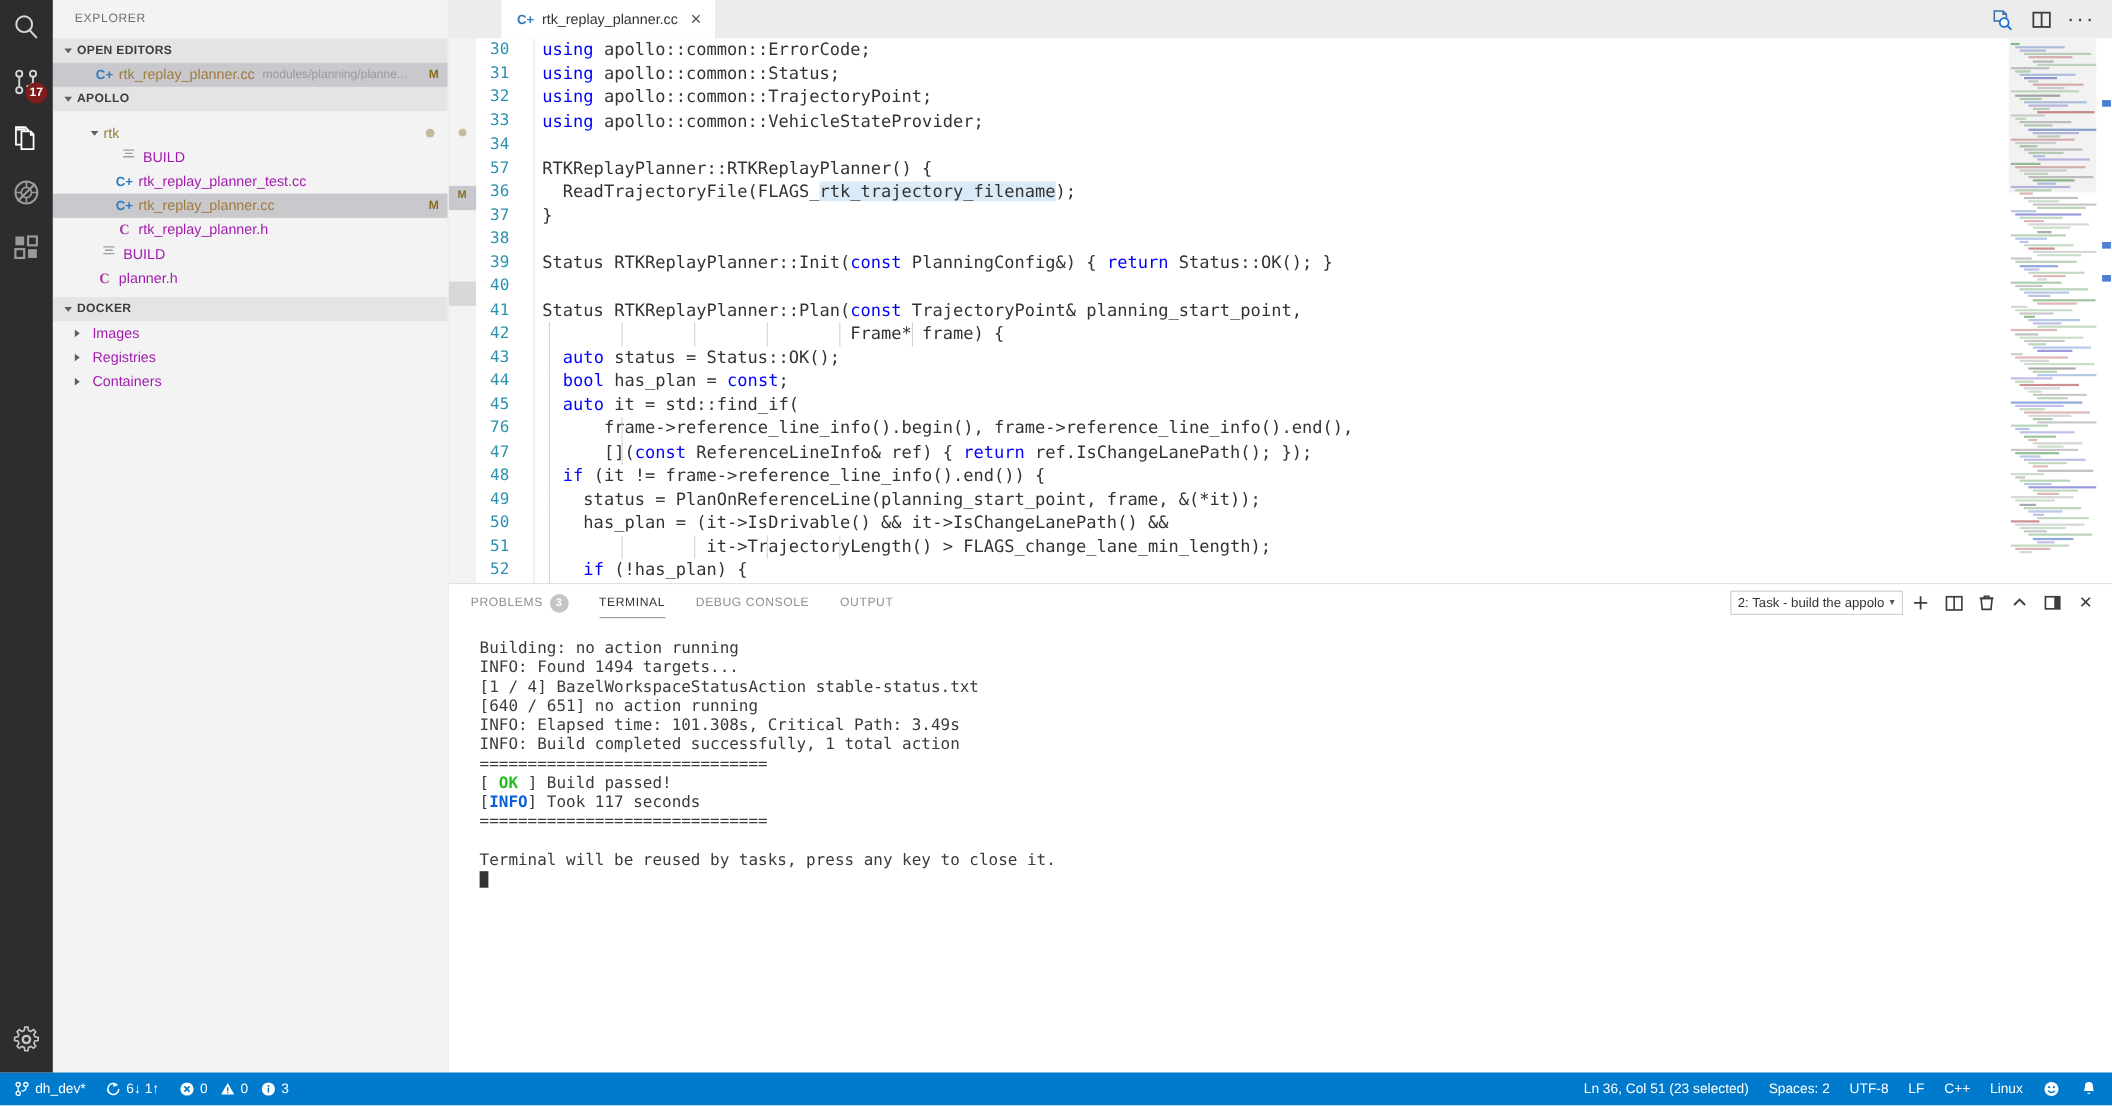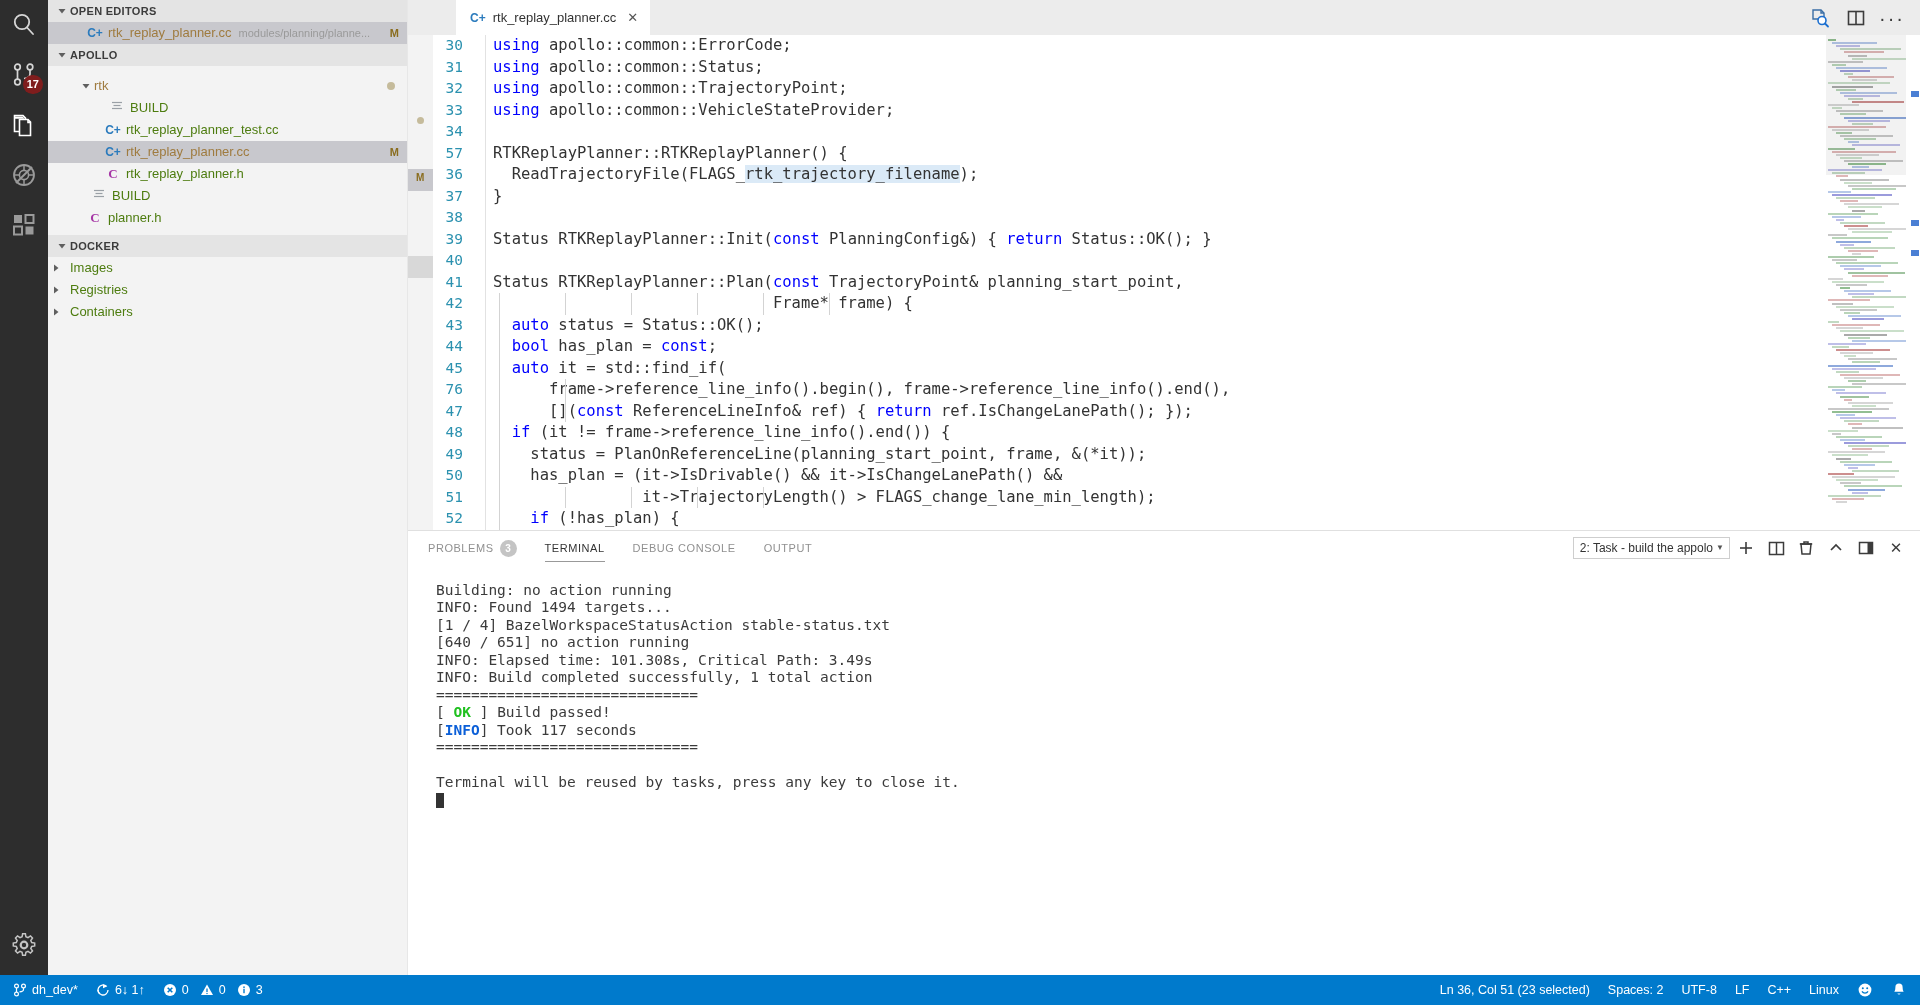--- a/index.html
+++ b/index.html
@@ -55,37 +55,37 @@
     flex:0 0 16px; color:#5f5f5f;
   }
   .twisty svg { display:block; }
   .sb-row {
     height:22px; line-height:22px; display:flex; align-items:center;
     font-size:13px; color:#4e4e4e; cursor:pointer; white-space:nowrap;
     padding-right:8px;
   }
   .sb-row.selected { background:#c8c8cd; }
   .sb-row .fname { color:#9f7b3f; }
-  .sb-row .fname.plain { color:#4d7c0f; }
+  .sb-row .fname.plain { color:#a21caf; }
   .sb-row .fpath {
     color:#9a9a9a; font-size:11px; margin-left:7px;
     overflow:hidden; text-overflow:ellipsis;
   }
   .sb-row .mflag {
     margin-left:auto; color:#8a6d1f; font-size:11px; font-weight:700; padding-left:8px;
   }
   .sb-row .dot-dirty {
     margin-left:auto; width:8px; height:8px; border-radius:50%;
     background:#c5bb9b; margin-right:4px;
   }
   .fileicon { width:18px; flex:0 0 18px; text-align:center; margin-right:4px; font-size:11px; }
   .ic-cpp { color:#2b7bbd; font-weight:700; font-size:12px; }
   .ic-h   { color:#a637a6; font-weight:700; font-size:13px; font-family:"Liberation Serif",serif; }
   .ic-build { color:#9aa0a6; }
-  .docker-row { }
+  .docker-row { padding-left:14px; }
 
   
   .editor-col { flex:1 1 auto; display:flex; flex-direction:column; min-width:0; }
   .editor-main { flex:0 0 519px; display:flex; flex-direction:column; min-width:0; background:#fff; }
   .tabs-bar {
     height:35px; background:#ececec; display:flex; align-items:stretch;
     position:relative; flex:0 0 35px;
   }
   .tab {
     display:flex; align-items:center; gap:7px; padding:0 12px 0 14px;
@@ -241,20 +241,21 @@
         <span>
           <svg width="26" height="26" viewBox="0 0 26 26">
             <path d="M13 8.6a4.4 4.4 0 100 8.8 4.4 4.4 0 000-8.8zm0 2.2a2.2 2.2 0 110 4.4 2.2 2.2 0 010-4.4z" fill="#c4c4c4"></path>
             <path d="M11.6 1.8h2.8l.5 3 2.1.9 2.5-1.7 2 2-1.7 2.5.9 2.1 3 .5v2.8l-3 .5-.9 2.1 1.7 2.5-2 2-2.5-1.7-2.1.9-.5 3h-2.8l-.5-3-2.1-.9-2.5 1.7-2-2 1.7-2.5-.9-2.1-3-.5v-2.8l3-.5.9-2.1-1.7-2.5 2-2 2.5 1.7 2.1-.9z" fill="none" stroke="#c4c4c4" stroke-width="1.5"></path>
           </svg>
         </span>
       </div>
     </div>
 
     <div class="sidebar">
+      <div class="sb-title">EXPLORER</div>
 
       <div class="sb-section-header">
         <span class="twisty">
           <svg width="10" height="10" viewBox="0 0 10 10">
               <path d="M1.5 3 L8.5 3 L5 7.5 Z" fill="#5f5f5f"></path>
             </svg>
         </span>
         <span>OPEN EDITORS</span>
       </div>
 

